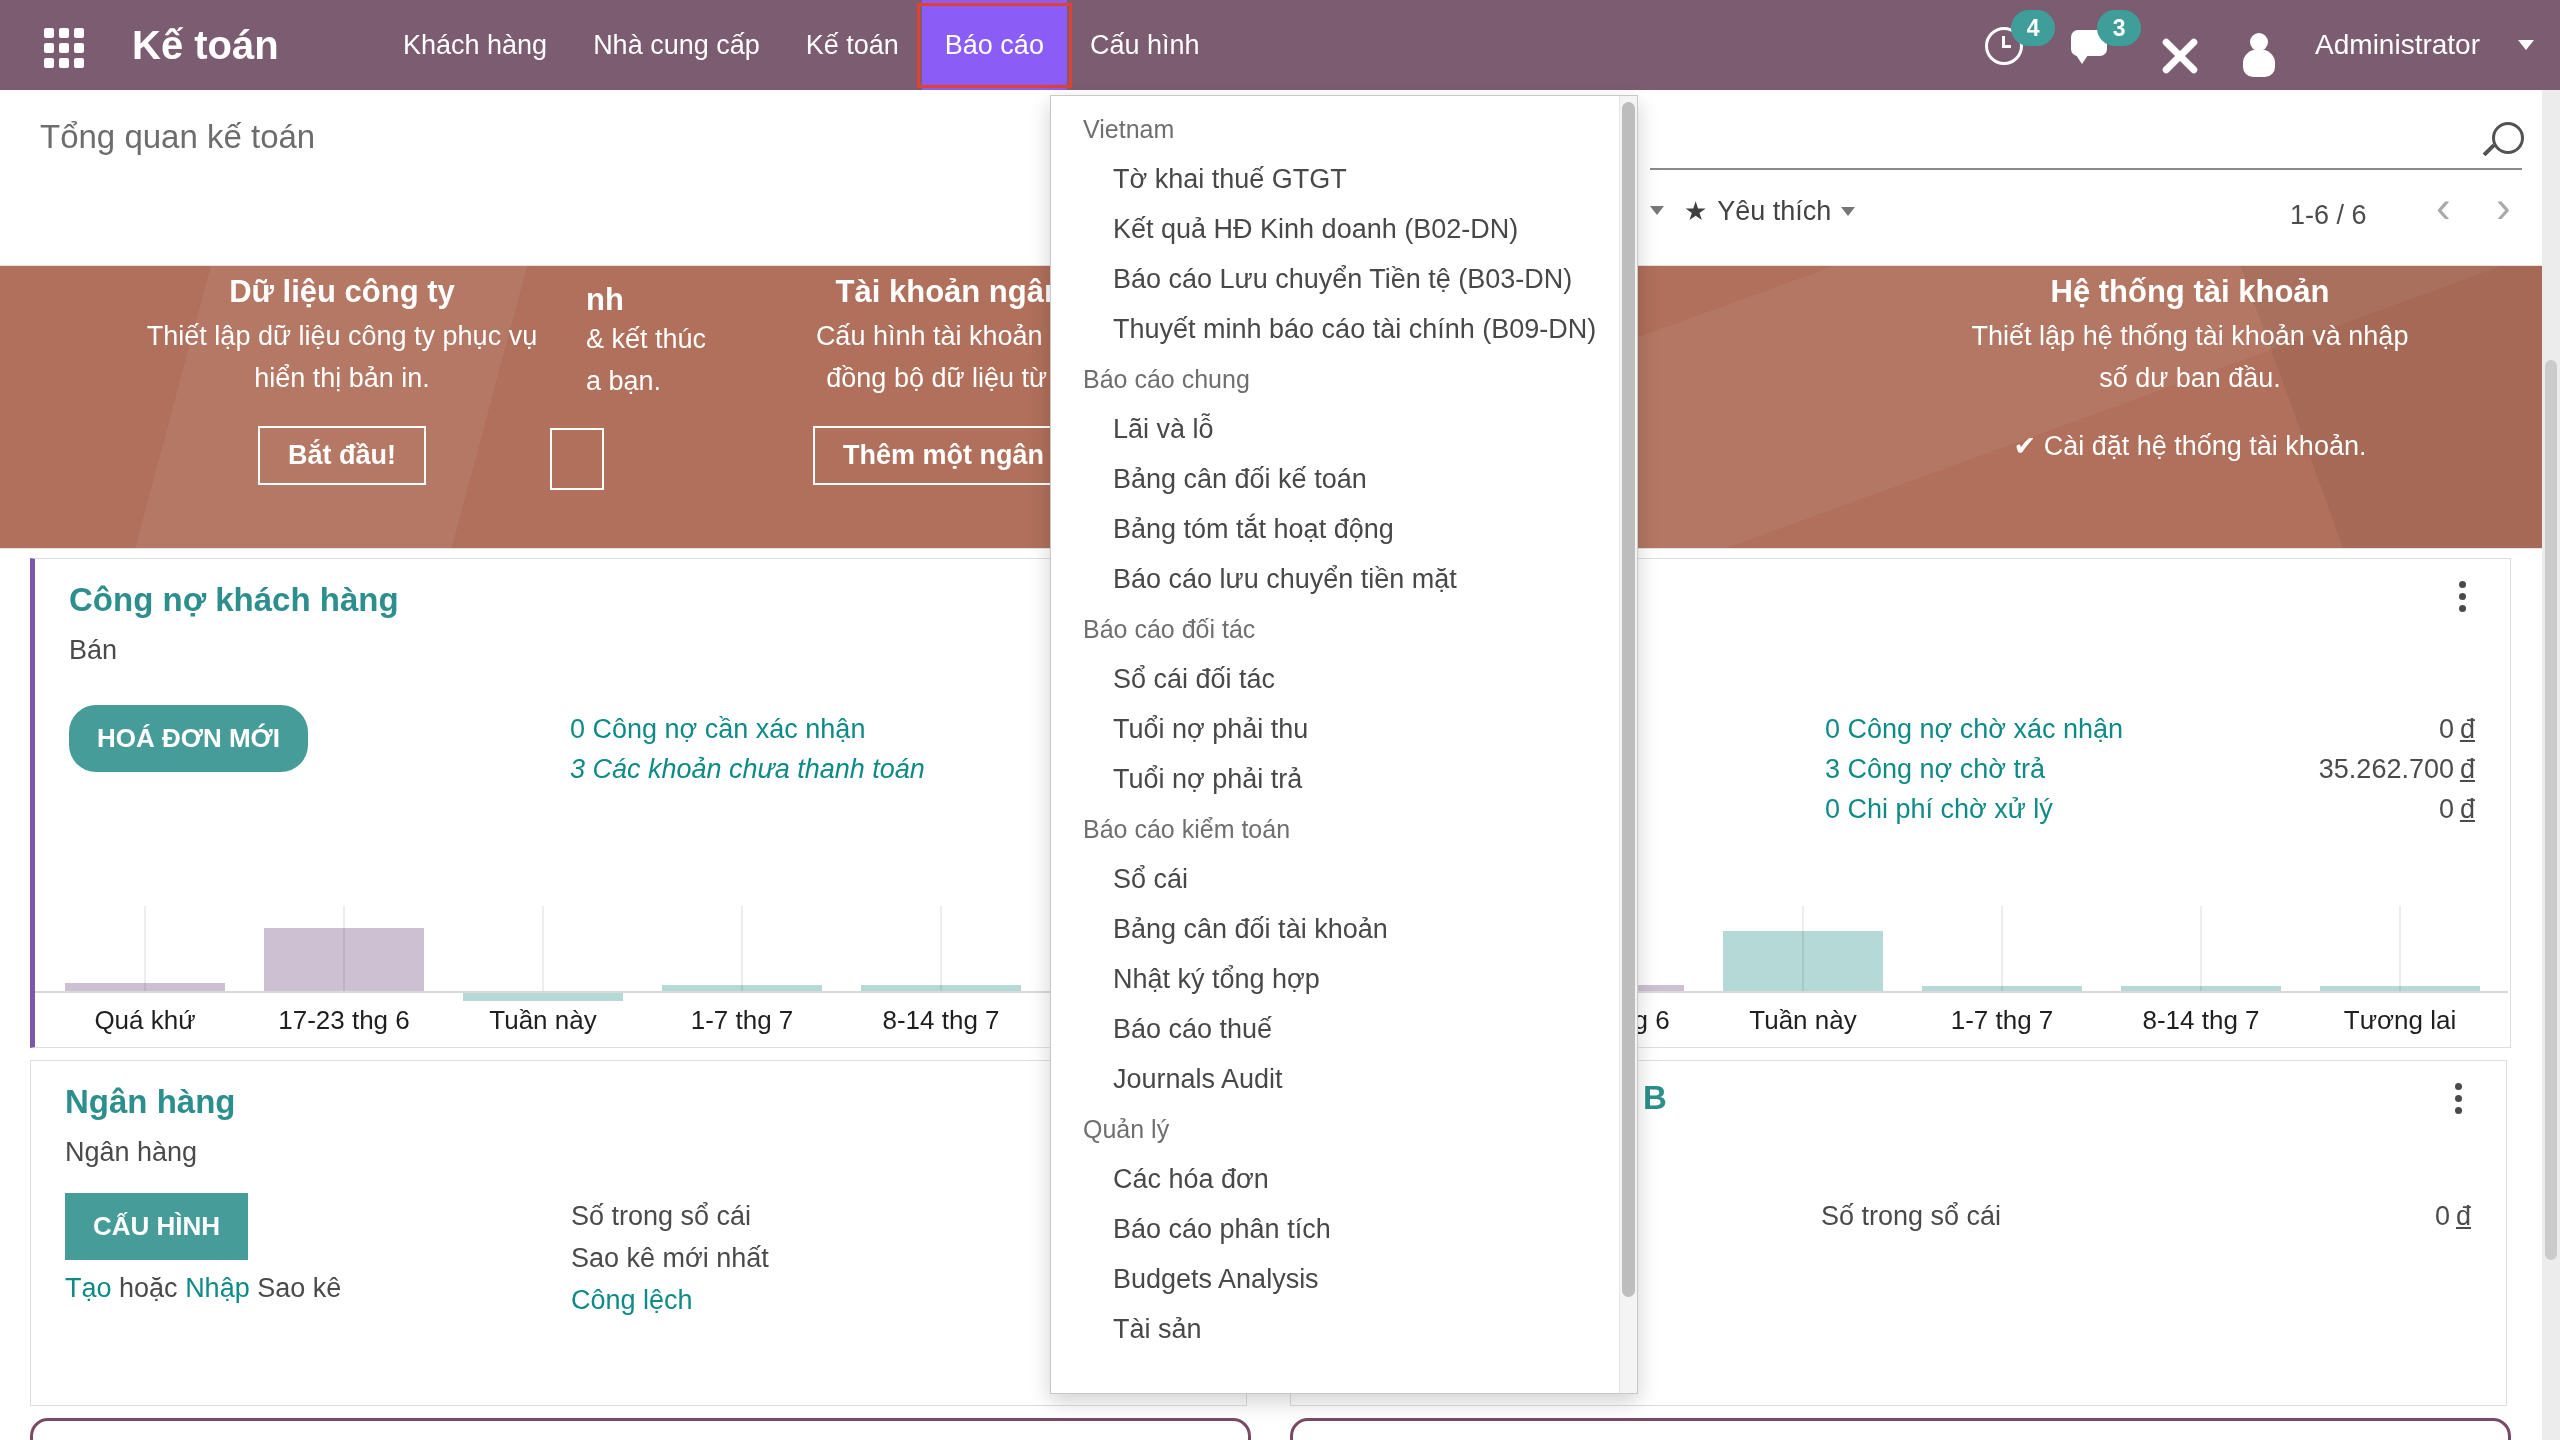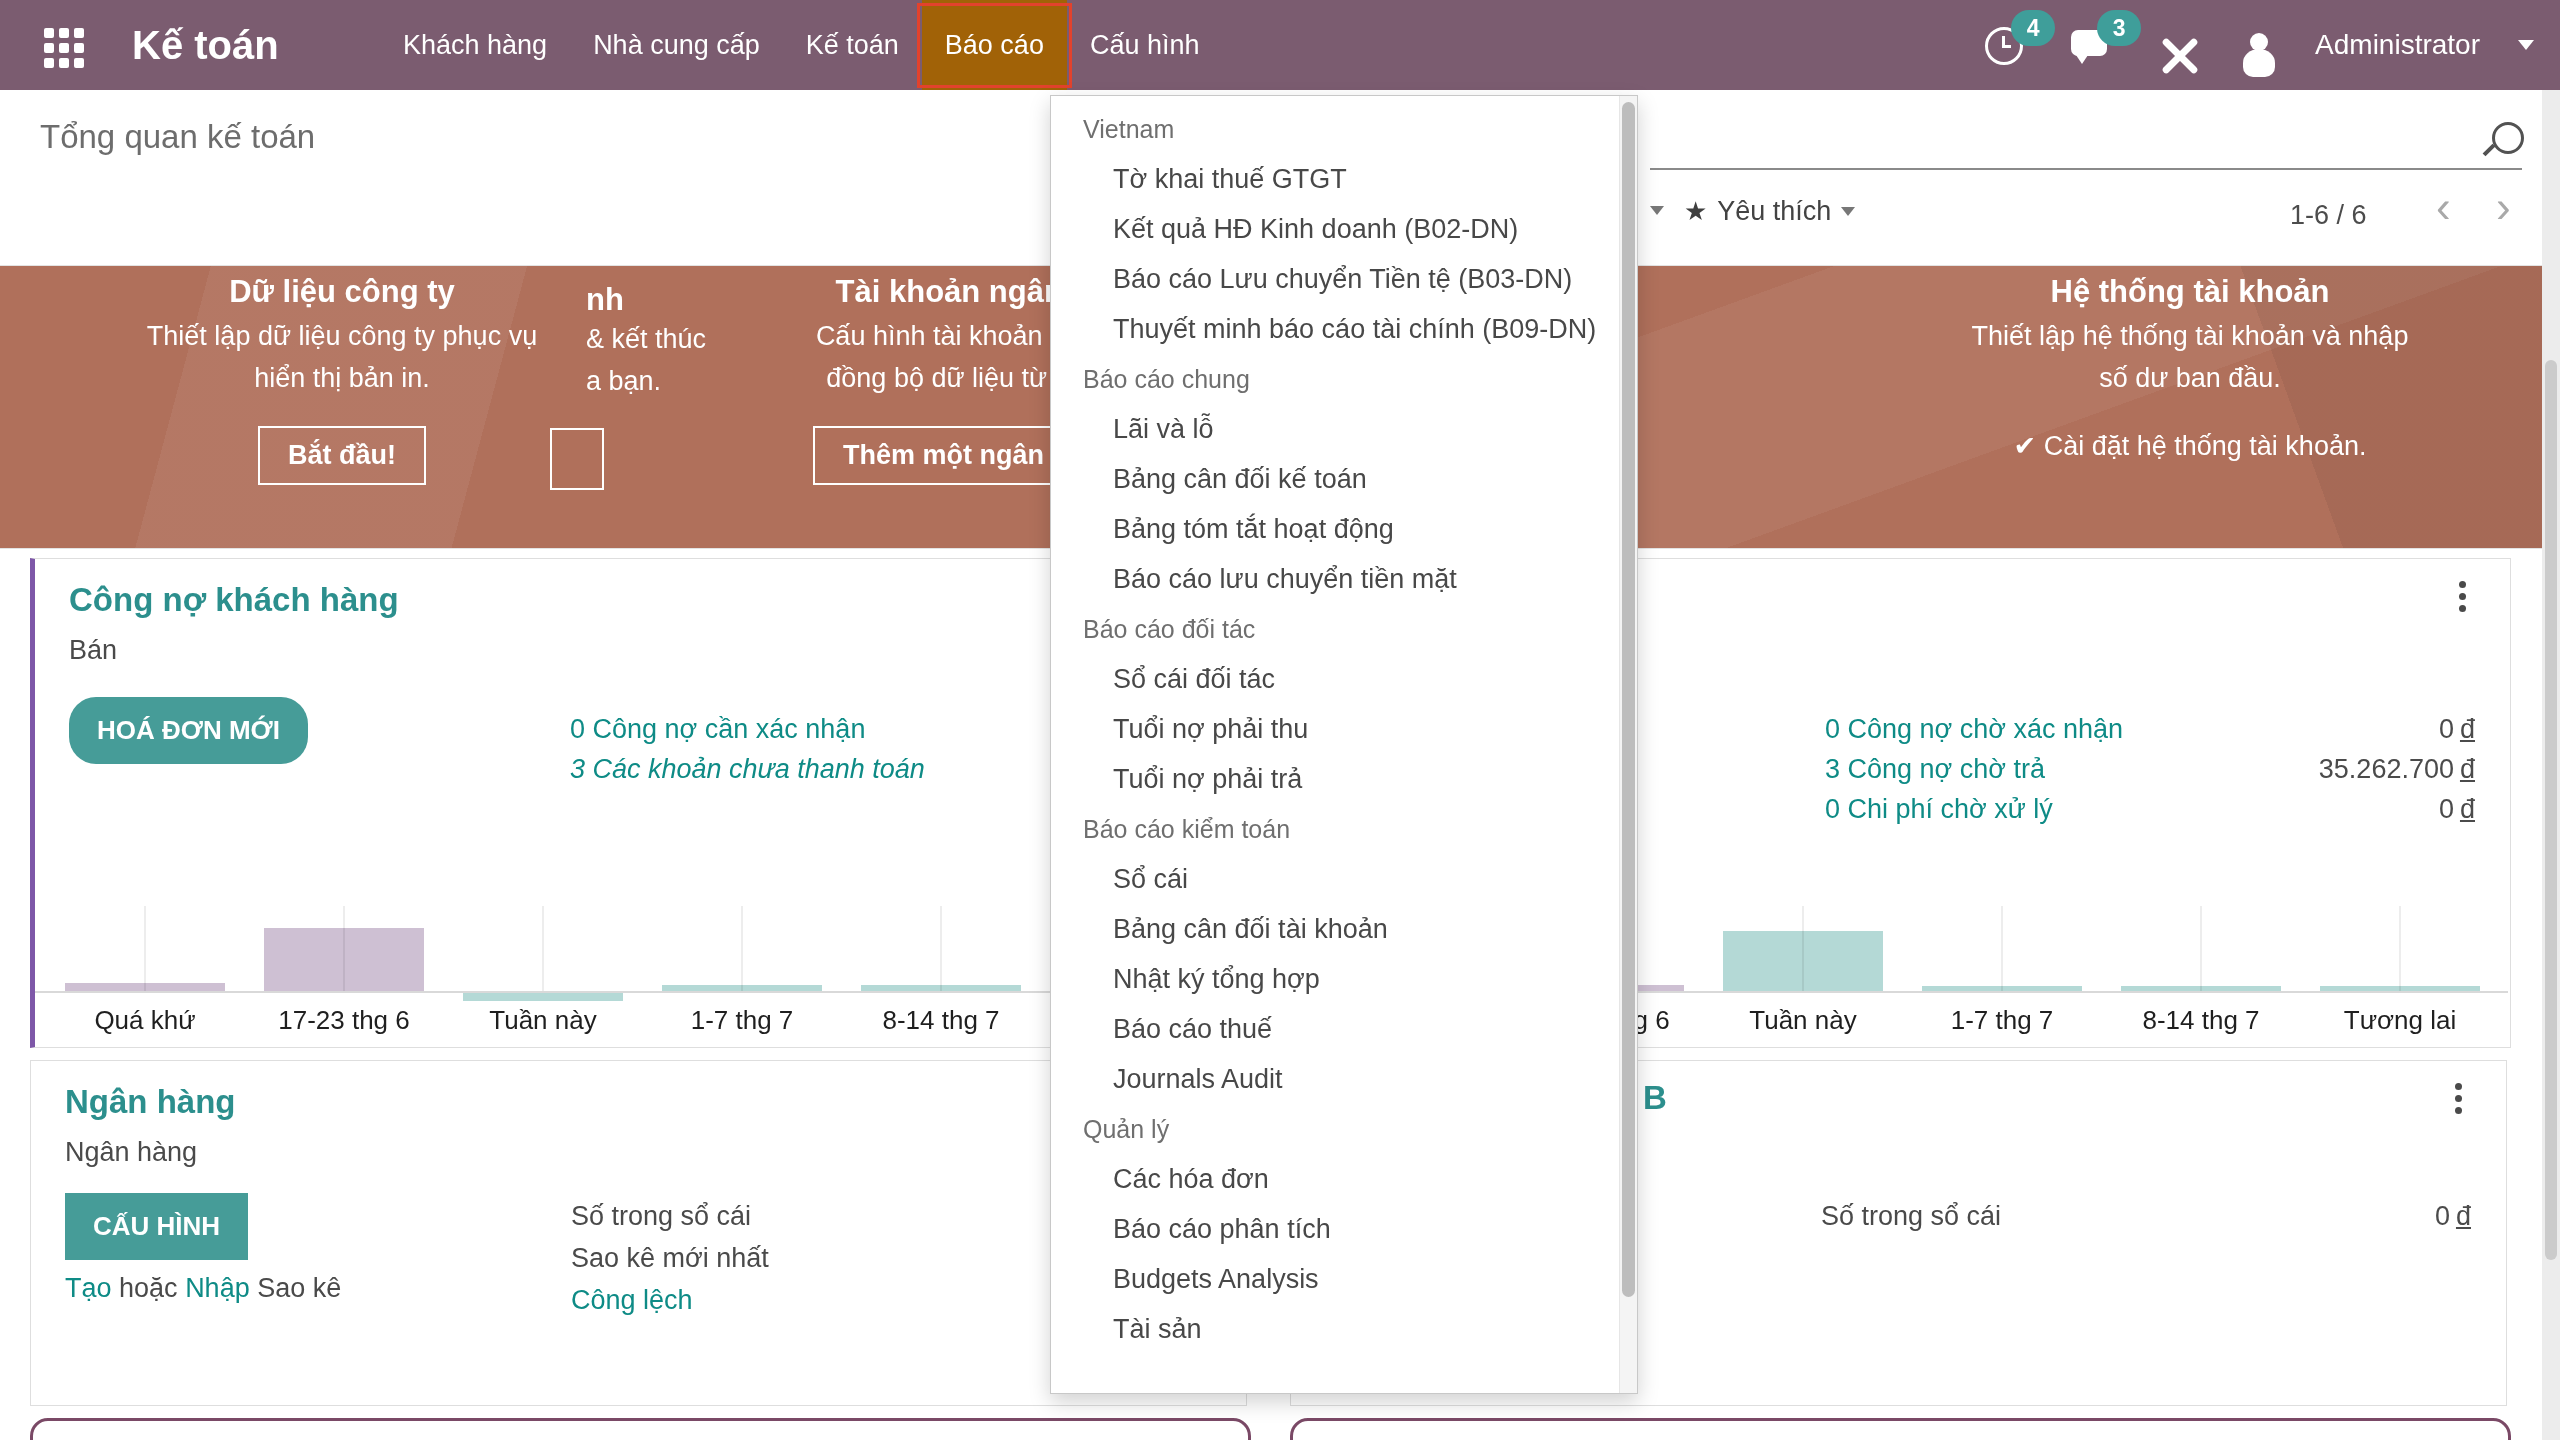--- a/index.html
+++ b/index.html
@@ -7,21 +7,21 @@
           font-family:"Liberation Sans","DejaVu Sans",sans-serif;}
   .abs{position:absolute;}
 
   
   #topbar{position:absolute;left:0;top:0;width:2560px;height:90px;background:#7b5c70;color:#fff;}
   #appsgrid{position:absolute;left:44px;top:28px;width:10px;height:10px;background:#fff;border-radius:2px;
     box-shadow:15px 0 #fff,30px 0 #fff,0 15px #fff,15px 15px #fff,30px 15px #fff,0 30px #fff,15px 30px #fff,30px 30px #fff;}
   #brand{position:absolute;left:132px;top:0;line-height:90px;font-size:40px;font-weight:bold;}
   #navitems{position:absolute;left:380px;top:0;height:90px;display:flex;}
   .nav-item{position:relative;padding:0 23px;line-height:90px;font-size:27px;color:#fff;white-space:nowrap;}
-  .nav-item.active{background:#a16207;}
+  .nav-item.active{background:#8b5cf6;}
   .nav-ring{position:absolute;left:-5px;right:-5px;top:3px;bottom:2px;border:3px solid #e2422d;}
   #topright{position:absolute;right:26px;top:0;height:90px;display:flex;align-items:center;gap:38px;}
   .icon-wrap{position:relative;width:48px;height:90px;}
   .badge{position:absolute;top:10px;left:26px;min-width:36px;height:36px;border-radius:18px;background:#3f9e9a;
          color:#fff;font-size:23px;font-weight:bold;display:flex;align-items:center;justify-content:center;padding:0 4px;}
   .clock{position:absolute;left:0;top:27px;width:32px;height:32px;border:3px solid #fff;border-radius:50%;}
   .clock::before{content:'';position:absolute;left:14px;top:6px;width:3px;height:11px;background:#fff;}
   .clock::after{content:'';position:absolute;left:14px;top:15px;width:9px;height:3px;background:#fff;}
   .chat{position:absolute;left:0;top:30px;width:36px;height:26px;background:#fff;border-radius:7px;}
   .chat::before{content:'';position:absolute;left:5px;bottom:-8px;width:0;height:0;
@@ -156,21 +156,21 @@
       <div class="b-line" style="margin-top:36px;">
         <span>✔</span>
         <span>Cài đặt hệ thống tài khoản.</span>
       </div>
     </div>
   </div>
 
   <div class="card accent" id="card1" style="left:30px;top:558px;width:1215px;height:488px;">
     <div class="c-title">Công nợ khách hàng</div>
     <div class="c-sub">Bán</div>
-    <div class="c-btn" style="top:138px;border-radius:27px;">HOÁ ĐƠN MỚI</div>
+    <div class="c-btn" style="top:146px;border-radius:27px;">HOÁ ĐƠN MỚI</div>
     <div class="t-link abs" style="left:535px;top:155px;">0 Công nợ cần xác nhận</div>
     <div class="t-link abs" style="left:535px;top:195px;font-style:italic;">3 Các khoản chưa thanh toán</div>
     <div class="chart" id="chart1" style="position: absolute; left: 0px; top: 0px; width: 1213px; height: 486px; pointer-events: none;">
         <div style="position: absolute; left: 30px; top: 424px; width: 160px; height: 8px; background: rgb(206, 192, 211);"></div>
         <div style="position: absolute; left: 229px; top: 369px; width: 160px; height: 63px; background: rgb(206, 192, 211);"></div>
         <div style="position: absolute; left: 428px; top: 434px; width: 160px; height: 8px; background: rgb(180, 217, 214);"></div>
         <div style="position: absolute; left: 627px; top: 426px; width: 160px; height: 6px; background: rgb(180, 217, 214);"></div>
         <div style="position: absolute; left: 826px; top: 426px; width: 160px; height: 6px; background: rgb(180, 217, 214);"></div>
         <div style="position: absolute; left: 109px; top: 347px; width: 2px; height: 85px; background: rgba(0, 0, 0, 0.07);"></div>
         <div style="position: absolute; left: 308px; top: 347px; width: 2px; height: 85px; background: rgba(0, 0, 0, 0.07);"></div>

